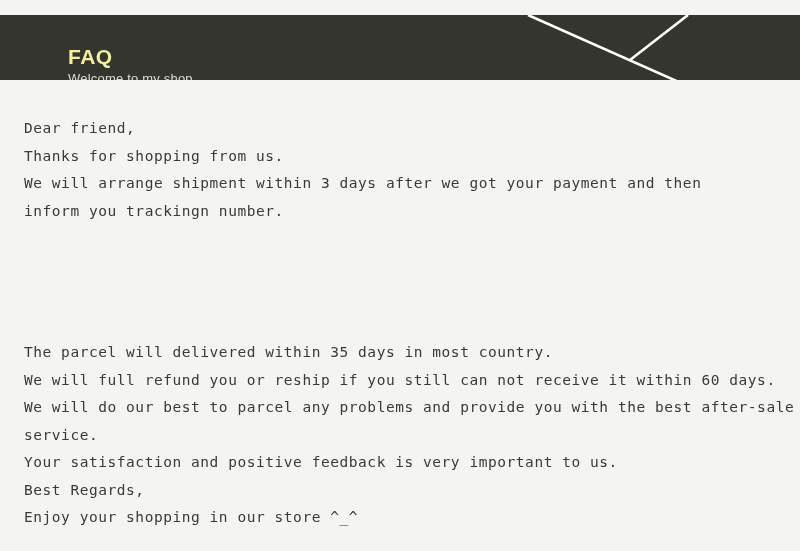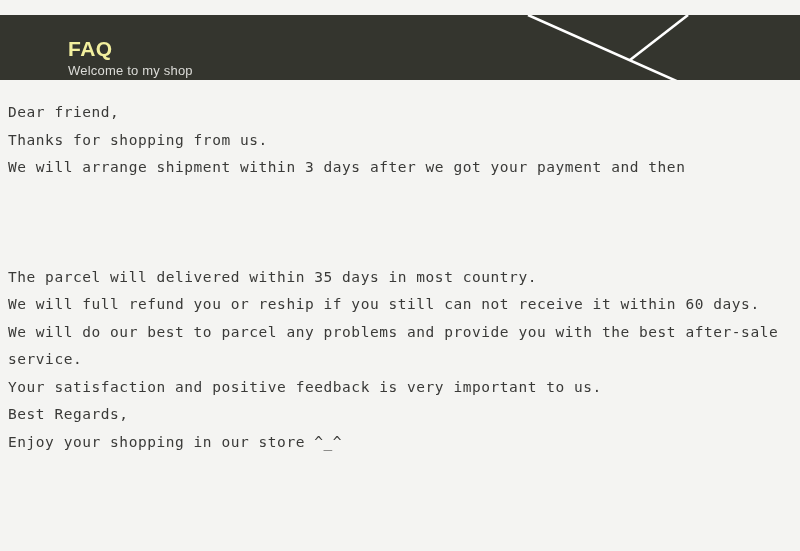--- a/index.html
+++ b/index.html
@@ -30,21 +30,21 @@
     position: absolute;
     left: 0;
     top: 0;
     width: 800px;
     height: 65px;
     pointer-events: none;
   }
   .banner-text {
     position: absolute;
     left: 68px;
-    top: 23px;
+    top: 31px;
     line-height: 1;
   }
   .banner-title {
     font-family: "Liberation Sans", sans-serif;
     font-size: 21px;
     font-weight: bold;
     color: #f2ef9e;
     letter-spacing: 0.5px;
     margin: 0 0 4px 0;
     line-height: 1.05;
@@ -61,21 +61,21 @@
   }
 
   
   .content {
     position: absolute;
     left: 8px;
     top: 99px;
     width: 784px;
   }
   .para {
-    margin: 0;
+    margin: 16px;
   }
   .para-gap {
     height: 82px;
   }
   .line {
     font-family: "DejaVu Sans Mono", monospace;
     font-size: 14.5px;
     color: #3a3a38;
     letter-spacing: 0.55px;
     line-height: 27.5px;
@@ -98,20 +98,21 @@
     <div class="banner-subtitle">Welcome to my shop</div>
   </div>
 </div>
 
 <div class="content">
 
   <div class="para">
     <div class="line">Dear friend,</div>
     <div class="line">Thanks for shopping from us.</div>
     <div class="line">We will arrange shipment within 3 days after we got your payment and then</div>
+    <div class="line">inform you trackingn number.</div>
   </div>
 
   <div class="para-gap"></div>
 
   <div class="para">
     <div class="line">The parcel will delivered within 35 days in most country.</div>
     <div class="line">We will full refund you or reship if you still can not receive it within 60 days.</div>
     <div class="line">We will do our best to parcel any problems and provide you with the best after-sale</div>
     <div class="line">service.</div>
     <div class="line">Your satisfaction and positive feedback is very important to us.</div>

